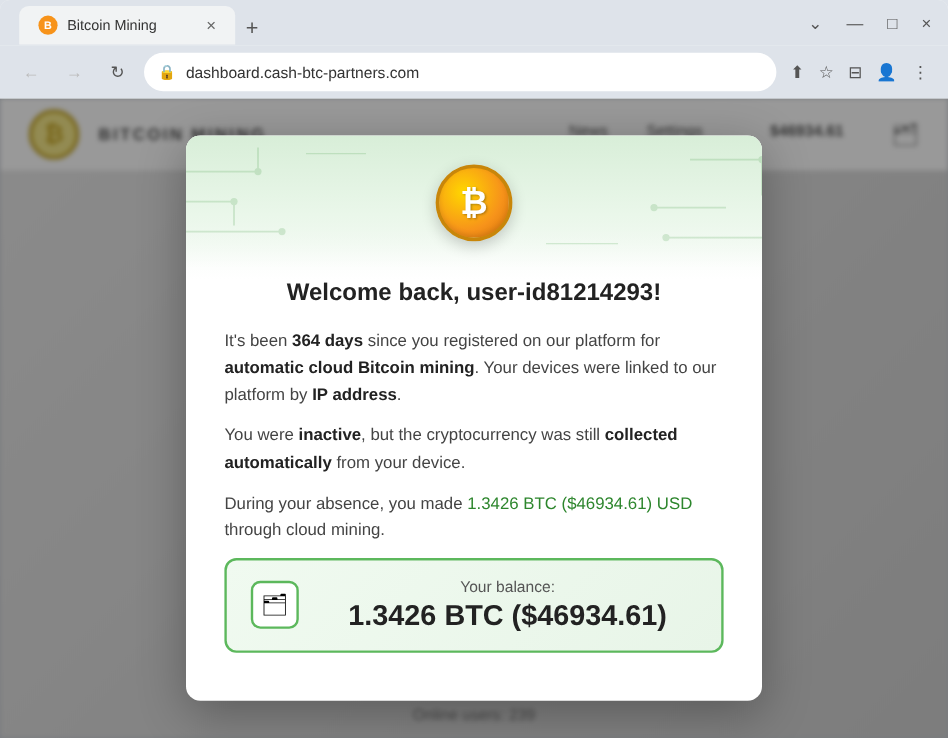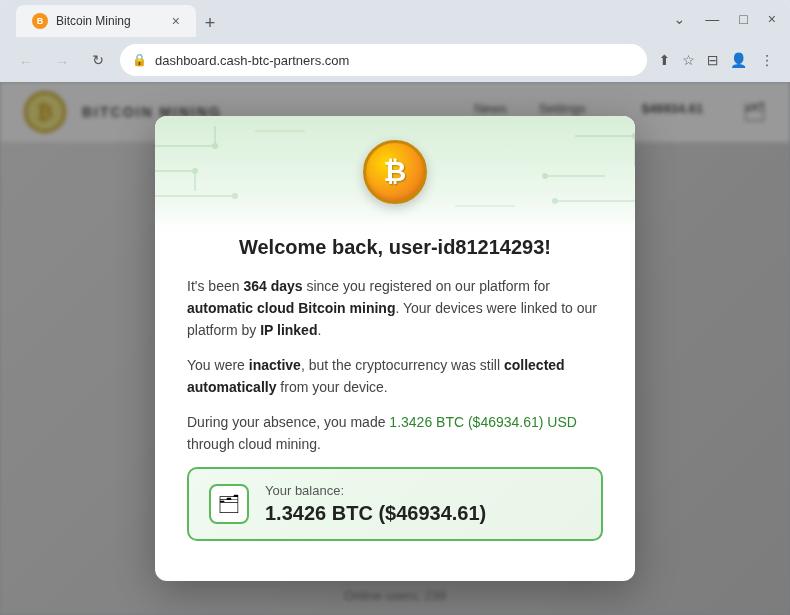--- a/index.html
+++ b/index.html
@@ -321,31 +321,31 @@
       background: white;
       display: flex;
       align-items: center;
       justify-content: center;
       font-size: 18px;
       flex-shrink: 0;
     }
 
     .balance-text {
       flex: 1;
-      text-align: left;
+      text-align: center;
     }
 
     .balance-label {
       font-size: 13px;
       color: #555;
       margin-bottom: 4px;
     }
 
     .balance-value {
-      font-size: 20px;
+      font-size: 24px;
       font-weight: bold;
       color: #222;
     }
 
     .continue-btn {
       width: 100%;
       background: linear-gradient(135deg, #5cb85c, #4cae4c);
       color: white;
       border: none;
       border-radius: 8px;
@@ -459,21 +459,21 @@
         <div class="modal-top">
           <div class="bitcoin-coin">
             <span style="font-size:28px;">₿</span>
           </div>
         </div>
 
         <div class="modal-body">
           <div class="modal-title">Welcome back, user-id81214293!</div>
 
           <p class="modal-text">
-            <span>It's been </span><b>364 days</b><span> since you registered on our platform for </span><b>automatic cloud Bitcoin mining</b><span>. Your devices were linked to our platform by </span><b>IP linked</b><span>.</span>
+            <span>It's been </span><b>364 days</b><span> since you registered on our platform for </span><b>automatic cloud Bitcoin mining</b><span>. Your devices were linked to our platform by </span><b>IP address</b><span>.</span>
           </p>
 
           <p class="modal-text">
             <span>You were </span><b>inactive</b><span>, but the cryptocurrency was still </span><b>collected automatically</b><span> from your device.</span>
           </p>
 
           <p class="modal-text">
             <span>During your absence, you made </span><span class="highlight-green">1.3426 BTC ($46934.61) USD</span><span> through cloud mining.</span>
           </p>
 

